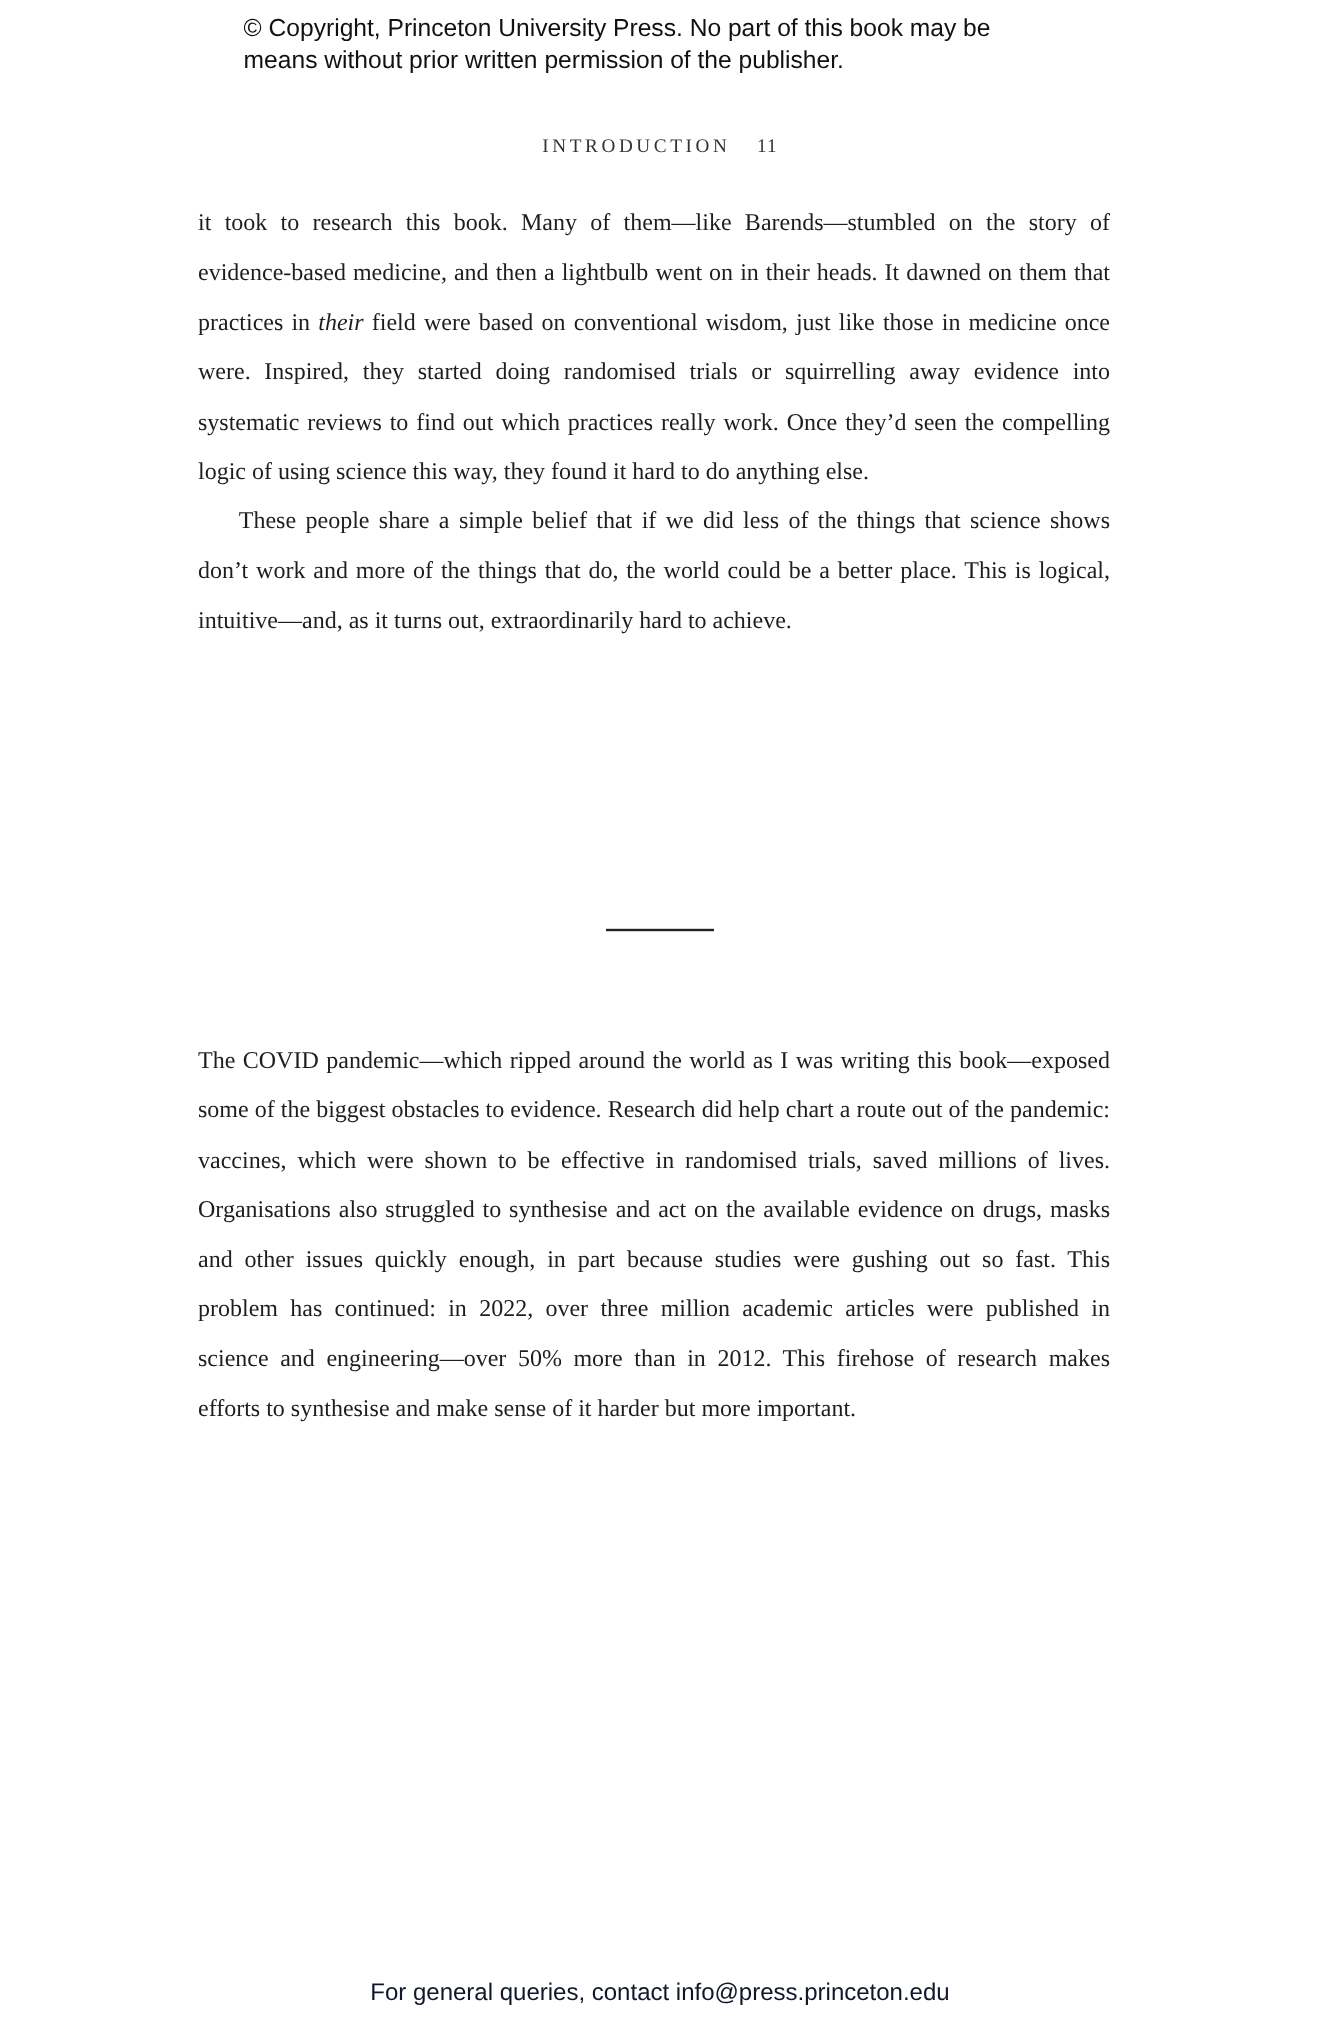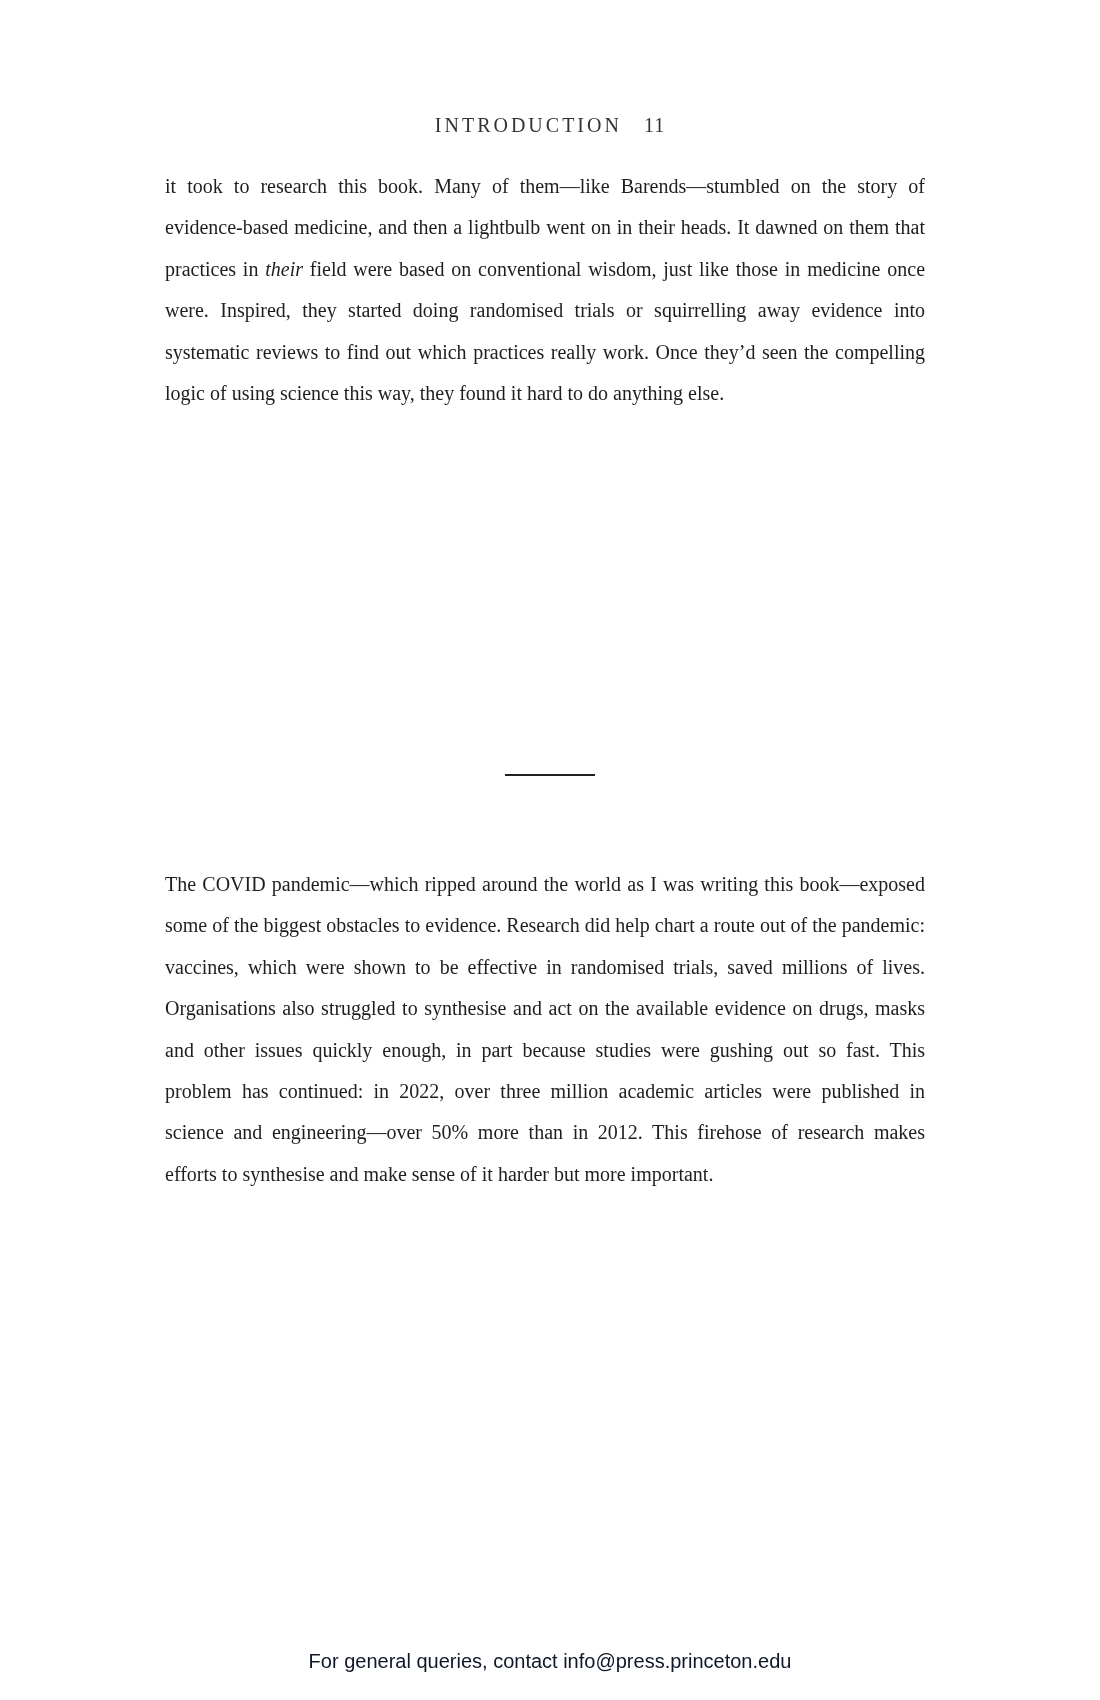--- a/index.html
+++ b/index.html
@@ -3,21 +3,21 @@
   <meta charset="utf-8">
   <style>
     html, body { margin: 0; padding: 0; background: #ffffff; }
     body { width: 1100px; height: 1700px; position: relative; overflow: hidden; color: #1a1a1a; }
     .copyright {
       position: absolute; left: 203px; top: 10px; width: 700px;
       font-family: "Liberation Sans", sans-serif; font-size: 20.5px; line-height: 27px; color: #111;
     }
     .running-head {
       position: absolute; left: 0; width: 1100px; top: 114px; text-align: center;
-      font-family: "Liberation Serif", serif; font-size: 20px; letter-spacing: 3px; color: #333;
+      font-family: "Liberation Serif", serif; font-size: 16px; letter-spacing: 3px; color: #333;
     }
     .running-head .pg { margin-left: 22px; letter-spacing: 1px; }
     .body-text {
       position: absolute; left: 165px; width: 760px;
       font-family: "Liberation Serif", serif; font-size: 20px; line-height: 41.4px; color: #1e1e1e;
       text-align: justify;
     }
     .body-text p { margin: 0; }
     .body-text p.indent { text-indent: 34px; }
     .block1 { top: 166px; }
@@ -27,28 +27,31 @@
     }
     .footer {
       position: absolute; left: 0; width: 1100px; top: 1650px; text-align: center;
       font-family: "Liberation Sans", sans-serif; font-size: 20px; color: #0f172a;
     }
   </style>
 </head>
 <body>
 
 <div class="copyright">
+  <div>© Copyright, Princeton University Press. No part of this book may be</div>
+  <div>means without prior written permission of the publisher.</div>
 </div>
 
 <div class="running-head">
   <span>INTRODUCTION</span><span class="pg">11</span>
 </div>
 
 <div class="body-text block1">
   <p><span>it took to research this book. Many of them—like Barends—stumbled on the story of evidence-based medicine, and then a lightbulb went on in their heads. It dawned on them that practices in </span><em>their</em><span> field were based on conventional wisdom, just like those in medicine once were. Inspired, they started doing randomised trials or squirrelling away evidence into systematic reviews to find out which practices really work. Once they’d seen the compelling logic of using science this way, they found it hard to do anything else.</span></p>
+  <p class="indent">These people share a simple belief that if we did less of the things that science shows don’t work and more of the things that do, the world could be a better place. This is logical, intuitive—and, as it turns out, extraordinarily hard to achieve.</p>
 </div>
 
 <div class="rule"></div>
 
 <div class="body-text block2">
   <p>The COVID pandemic—which ripped around the world as I was writing this book—exposed some of the biggest obstacles to evidence. Research did help chart a route out of the pandemic: vaccines, which were shown to be effective in randomised trials, saved millions of lives. Organisations also struggled to synthesise and act on the available evidence on drugs, masks and other issues quickly enough, in part because studies were gushing out so fast. This problem has continued: in 2022, over three million academic articles were published in science and engineering—over 50% more than in 2012. This firehose of research makes efforts to synthesise and make sense of it harder but more important.</p>
 </div>
 
 <div class="footer">For general queries, contact info@press.princeton.edu</div>
 

